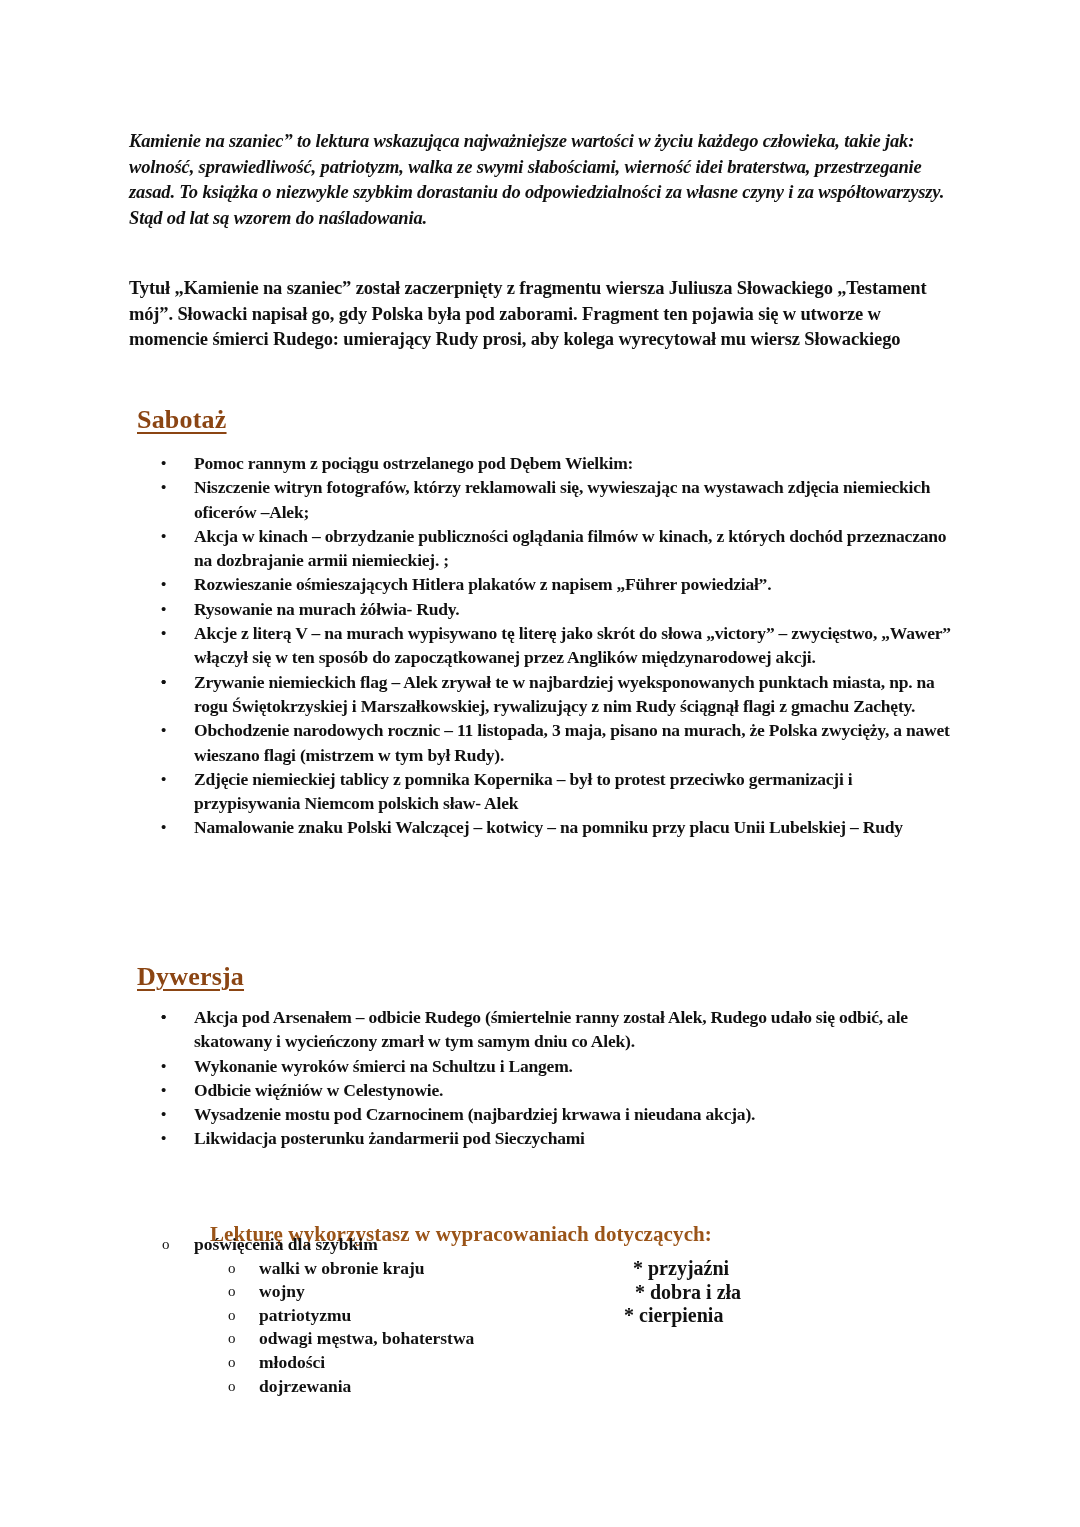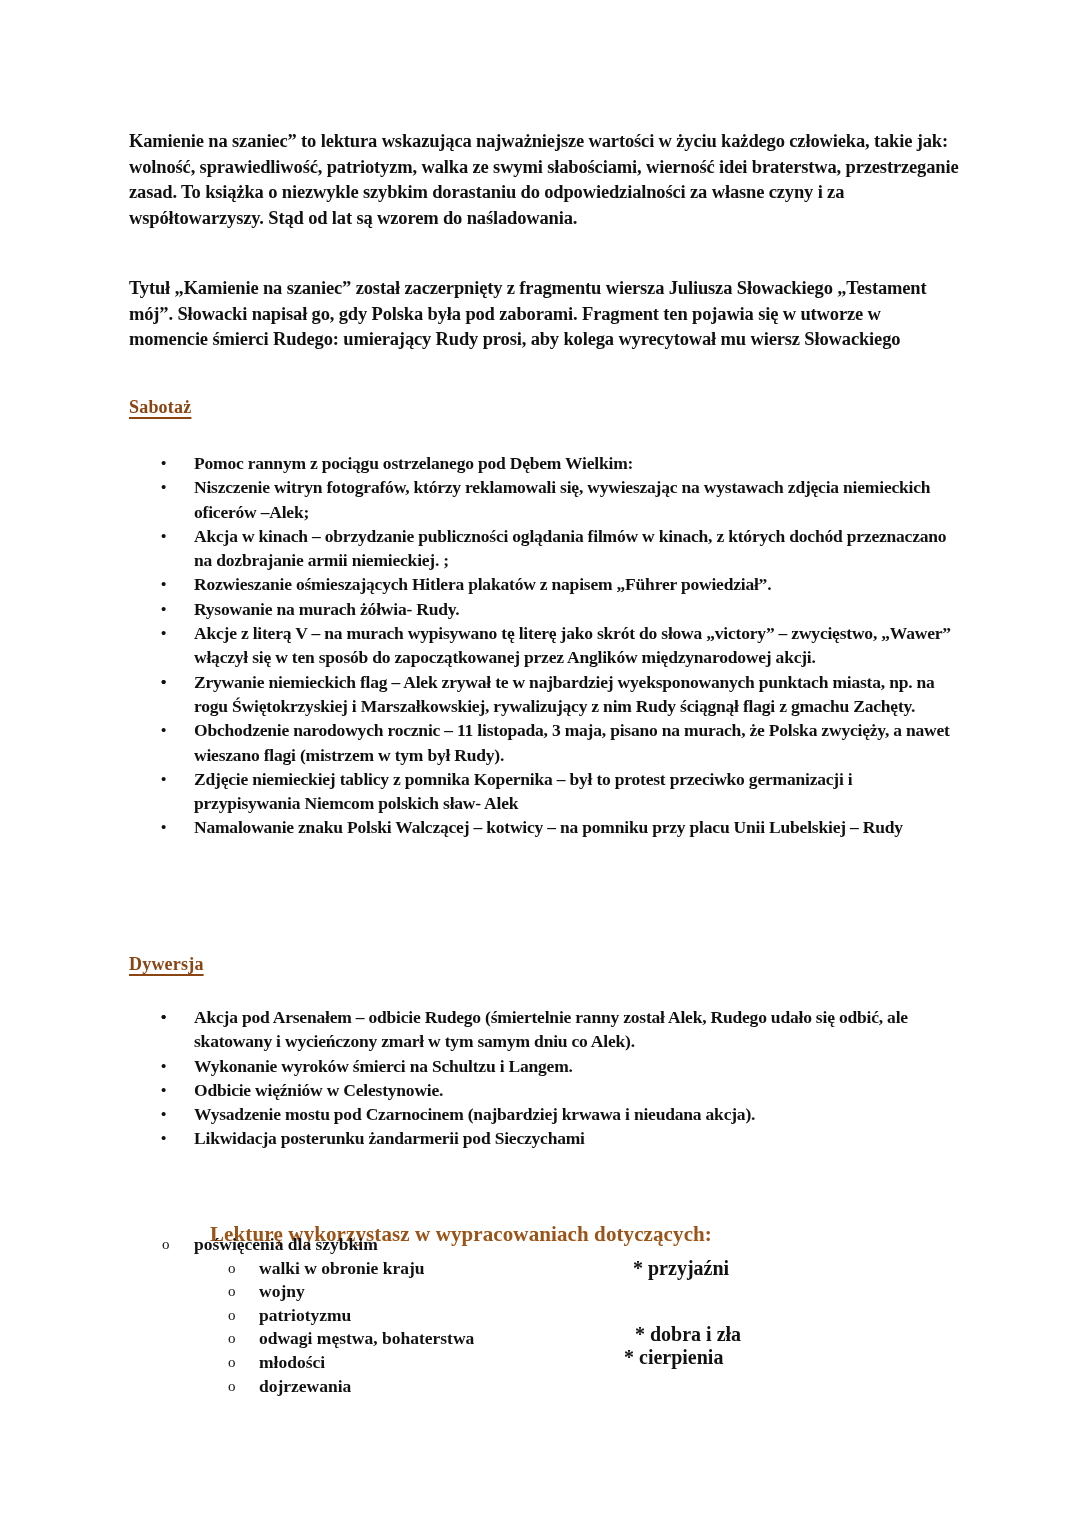--- a/index.html
+++ b/index.html
@@ -24,33 +24,33 @@
     .para {
       position: absolute;
       left: 129px;
       width: 830px;
       font-size: 18.5px;
       font-weight: bold;
       line-height: 25.5px;
       letter-spacing: -0.15px;
       margin: 0;
     }
-    .para-1 { top: 129px; }
+    .para-1 { top: 129px; font-style: italic; }
     .para-2 { top: 276px; }
 
     .heading {
       position: absolute;
       left: 129px;
-      font-size: 18px;
+      font-size: 26px;
       font-weight: bold;
       color: #8b4513;
       text-decoration: underline;
       text-decoration-thickness: 2px;
       text-underline-offset: 4px;
-      margin: 0;
+      margin: 8px;
       letter-spacing: 0.2px;
     }
     .heading-sabotaz { top: 397px; }
     .heading-dywersja { top: 954px; }
 
     ul.bullets {
       position: absolute;
       left: 129px;
       width: 830px;
       margin: 0;
@@ -110,21 +110,21 @@
     .extras {
       position: absolute;
       left: 622px;
       top: 1257px;
       font-size: 20px;
       font-weight: bold;
       line-height: 23.6px;
     }
     .extras div { white-space: nowrap; }
     .extras .e0 { padding-left: 11px; }
-    .extras .e1 { padding-left: 13px; margin-top: 42px; }
+    .extras .e1 { padding-left: 13px; }
     .extras .e2 { padding-left: 2px; }
   </style>
 </head>
 <body>
 
 <div class="page">
 
   <p class="para para-1">Kamienie na szaniec” to lektura wskazująca najważniejsze wartości w życiu każdego człowieka, takie jak: wolność, sprawiedliwość, patriotyzm, walka ze swymi słabościami, wierność idei braterstwa, przestrzeganie zasad. To książka o niezwykle szybkim dorastaniu do odpowiedzialności za własne czyny i za współtowarzyszy. Stąd od lat są wzorem do naśladowania.</p>
   <p class="para para-2">Tytuł „Kamienie na szaniec” został zaczerpnięty z fragmentu wiersza Juliusza Słowackiego „Testament mój”. Słowacki napisał go, gdy Polska była pod zaborami. Fragment ten pojawia się w utworze w momencie śmierci Rudego: umierający Rudy prosi, aby kolega wyrecytował mu wiersz Słowackiego</p>
 

